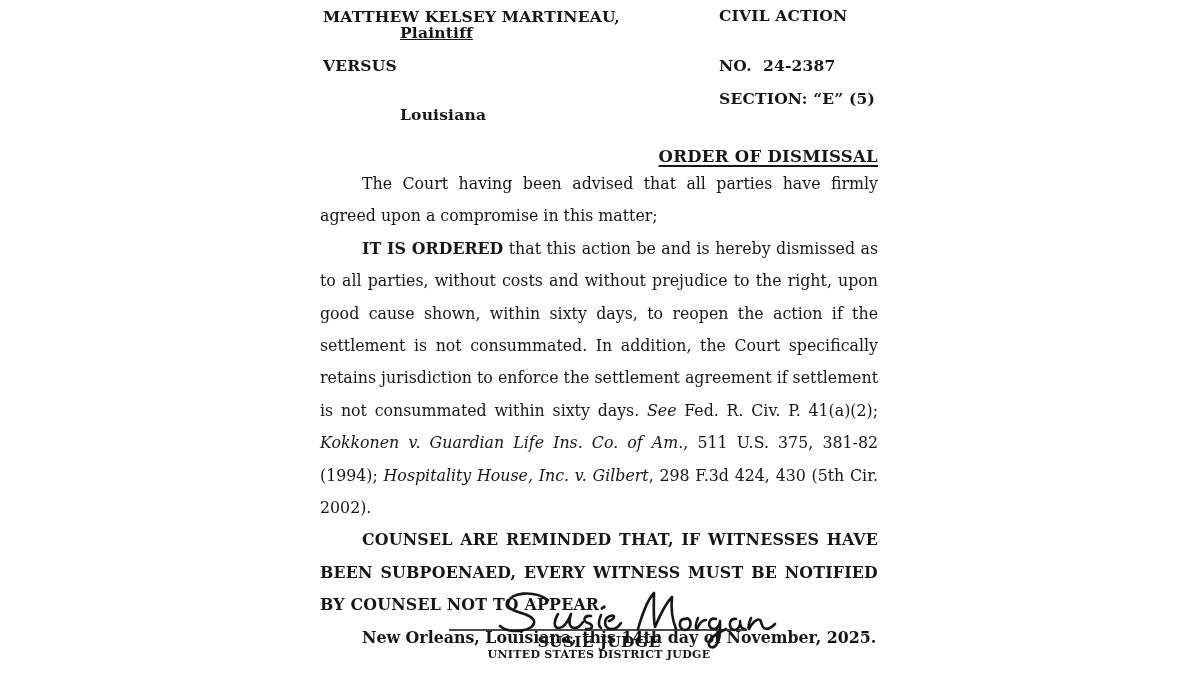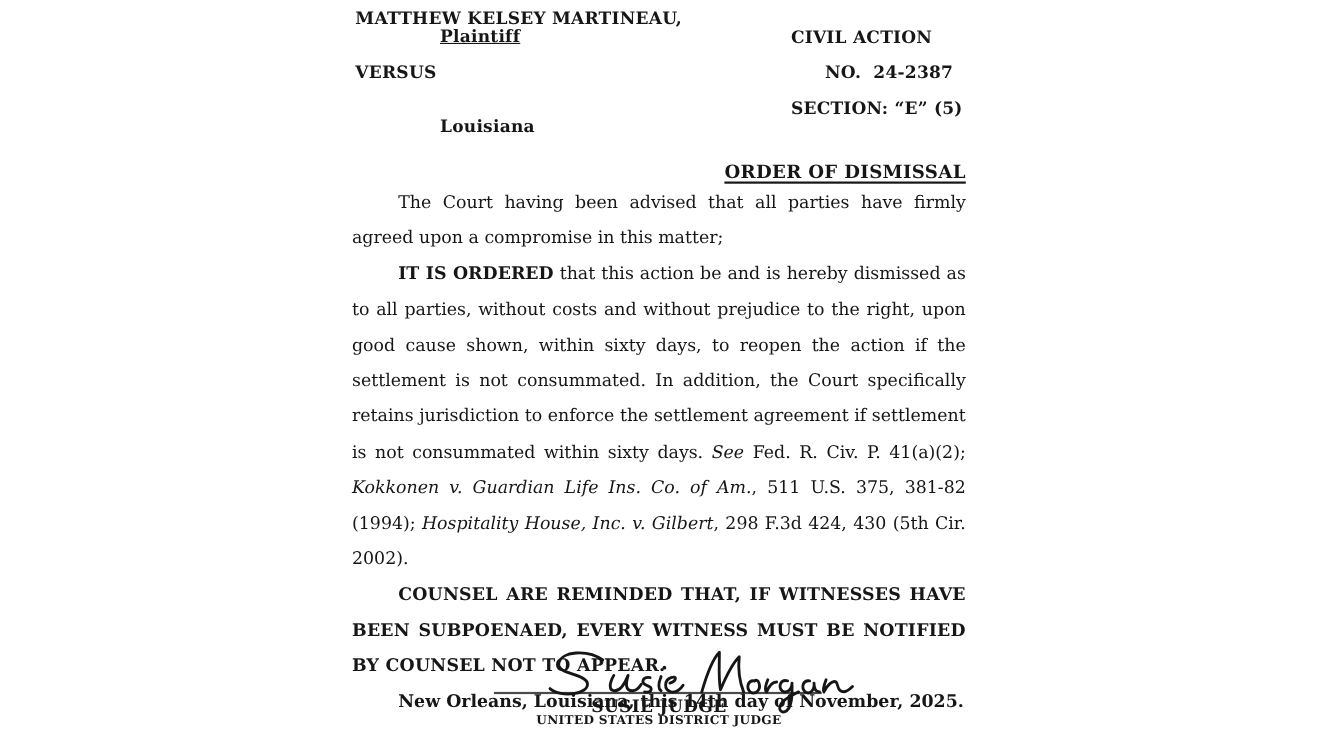--- a/index.html
+++ b/index.html
@@ -36,22 +36,22 @@
 </head>
 <body>
 
 <div id="page">
 
   <div class="abs cap" style="left:323px; top:7px;">MATTHEW KELSEY MARTINEAU,</div>
   <div class="abs cap" style="left:400px; top:23px;text-decoration:underline;">Plaintiff</div>
   <div class="abs cap" style="left:323px; top:56px;">VERSUS</div>
   <div class="abs cap" style="left:400px; top:105px;">Louisiana</div>
 
-  <div class="abs cap" style="left:719px; top:24px;">CIVIL ACTION</div>
-  <div class="abs cap" style="left:719px; top:56px;margin-left:31px;">NO.  24-2387</div>
+  <div class="abs cap" style="left:719px; top:6px;">CIVIL ACTION</div>
+  <div class="abs cap" style="left:719px; top:56px;">NO.  24-2387</div>
   <div class="abs cap" style="left:719px; top:89px;">SECTION: “E” (5)</div>
 
   <div class="abs" id="order-title">
     <span>ORDER OF DISMISSAL</span>
   </div>
 
   <div class="abs" id="body-text">
     <p>The Court having been advised that all parties have firmly agreed upon a compromise in this matter;</p>
     <p><span class="b">IT IS ORDERED</span><span> that this action be and is hereby dismissed as to all parties, without costs and without prejudice to the right, upon good cause shown, within sixty days, to reopen the action if the settlement is not consummated.  In addition, the Court specifically retains jurisdiction to enforce the settlement agreement if settlement is not consummated within sixty days.  </span><span class="it">See</span><span> Fed. R. Civ. P. 41(a)(2); </span><span class="it">Kokkonen v. Guardian Life Ins. Co. of Am.</span><span>, 511 U.S. 375, 381-82 (1994); </span><span class="it">Hospitality House, Inc. v. Gilbert</span><span>, 298 F.3d 424, 430 (5th Cir. 2002).</span></p>
     <p class="b caps">COUNSEL ARE REMINDED THAT, IF WITNESSES HAVE BEEN SUBPOENAED, EVERY WITNESS MUST BE NOTIFIED BY COUNSEL NOT TO APPEAR.</p>

